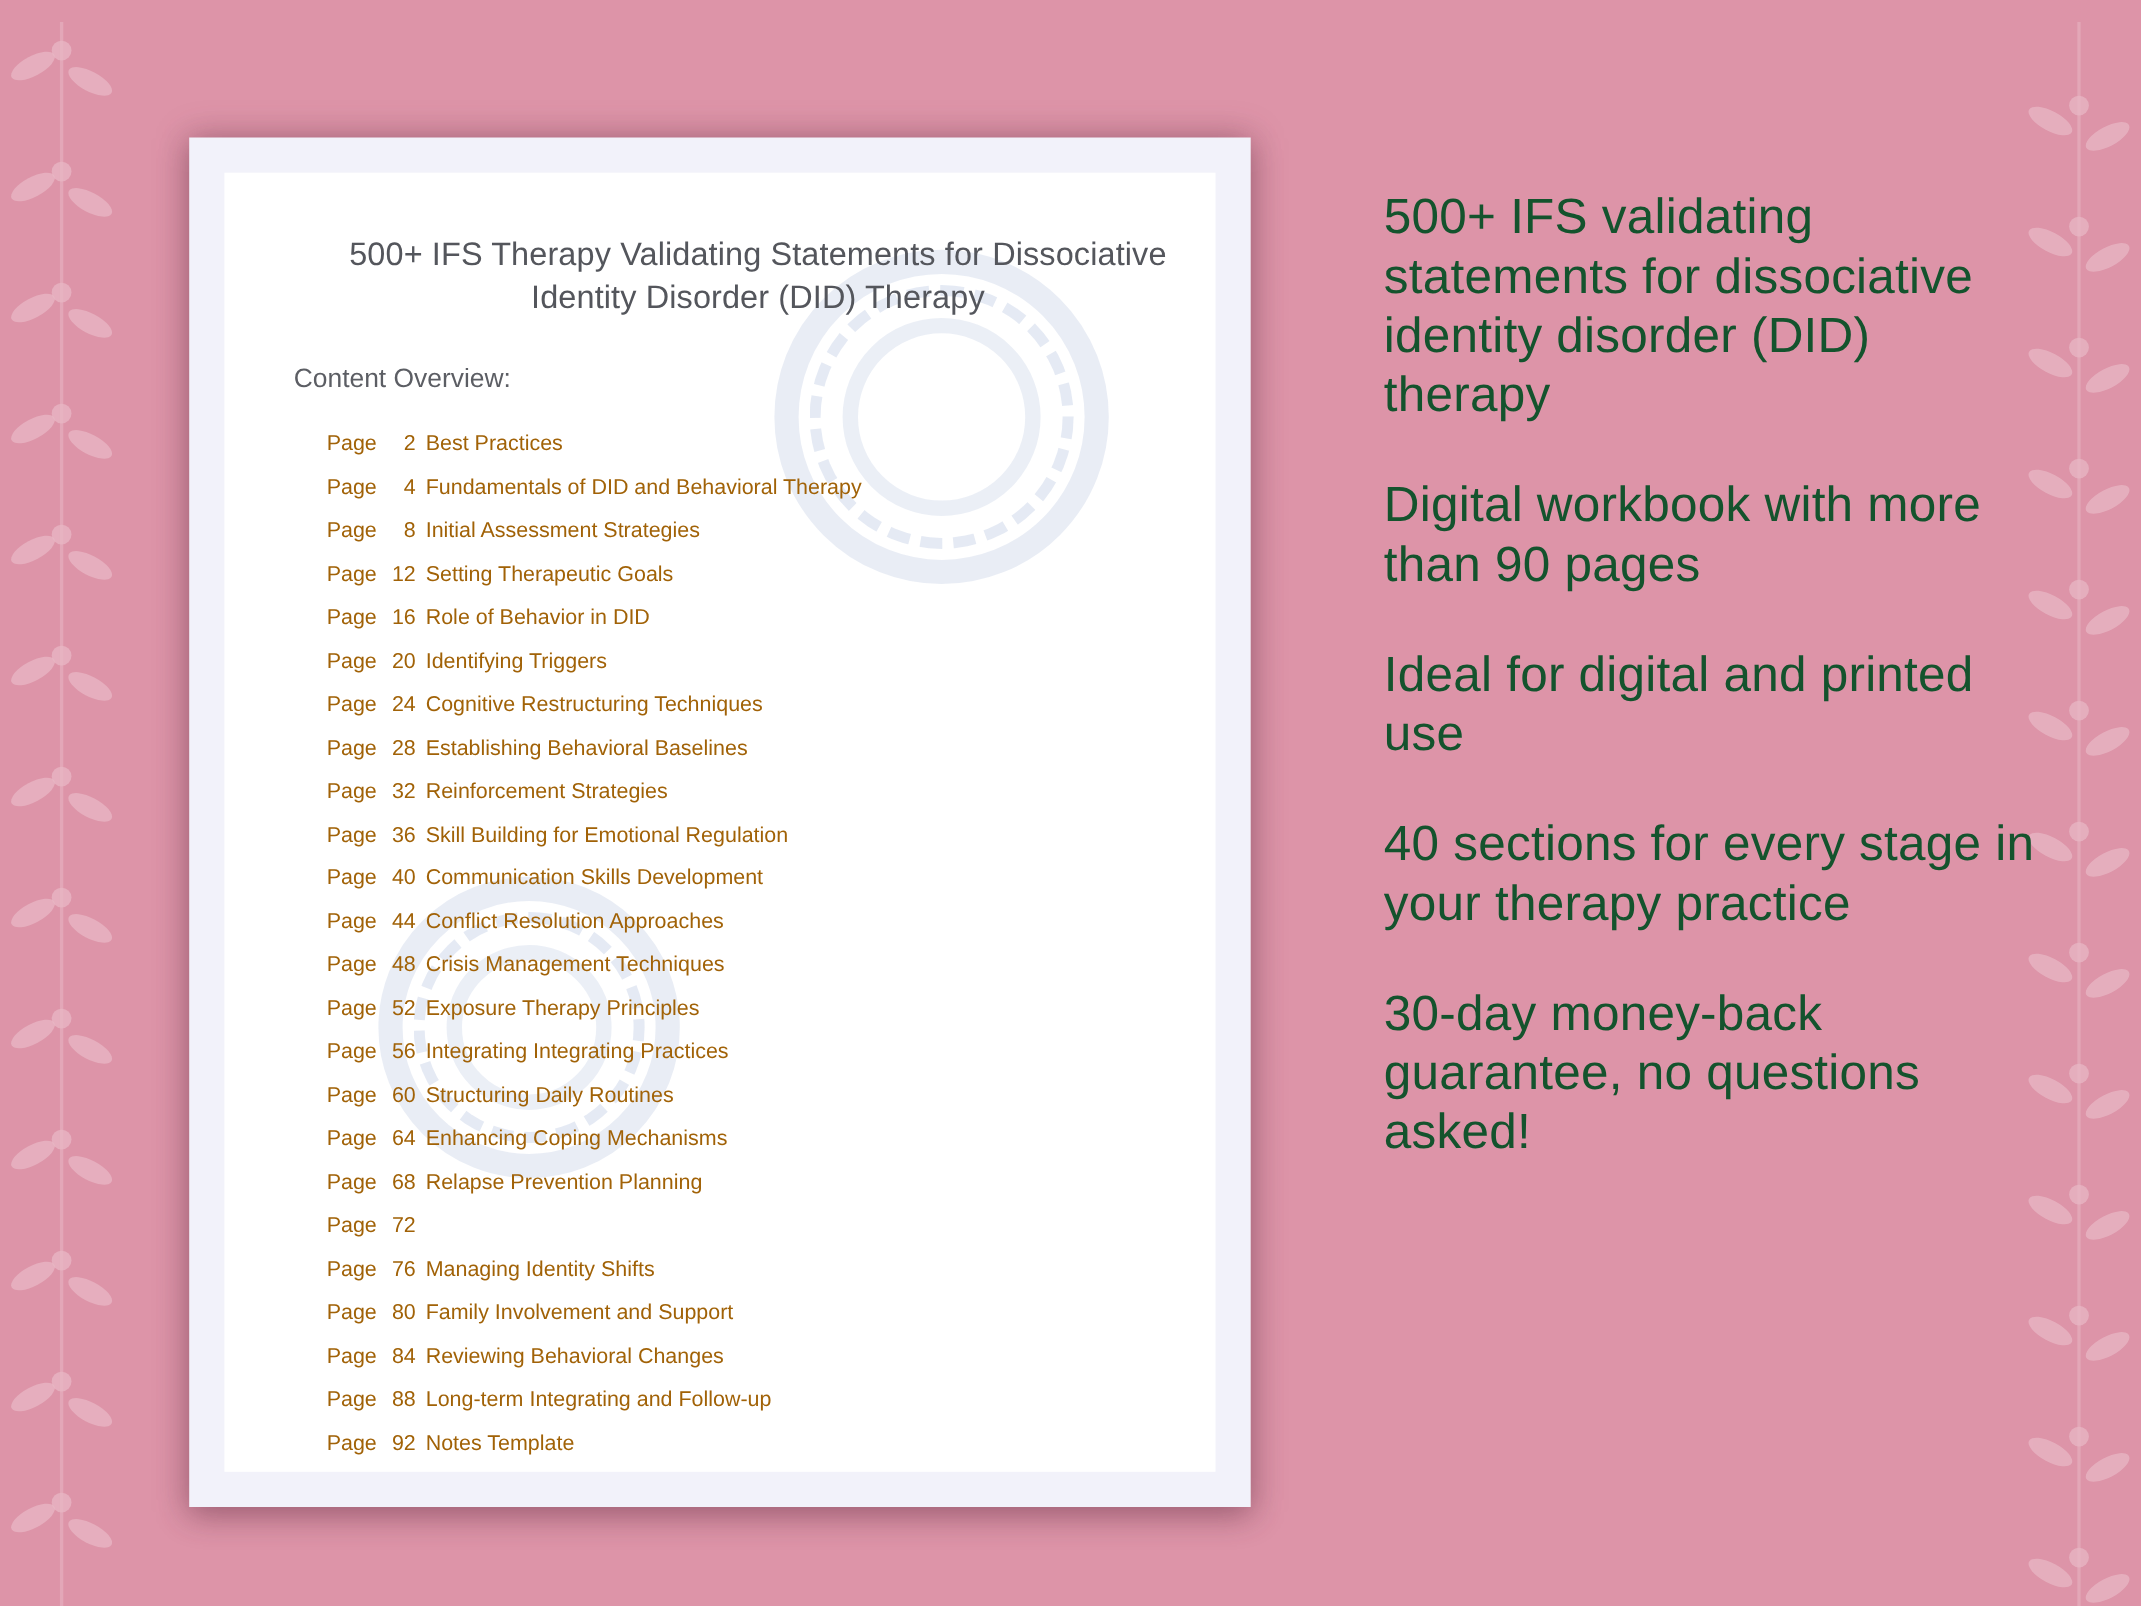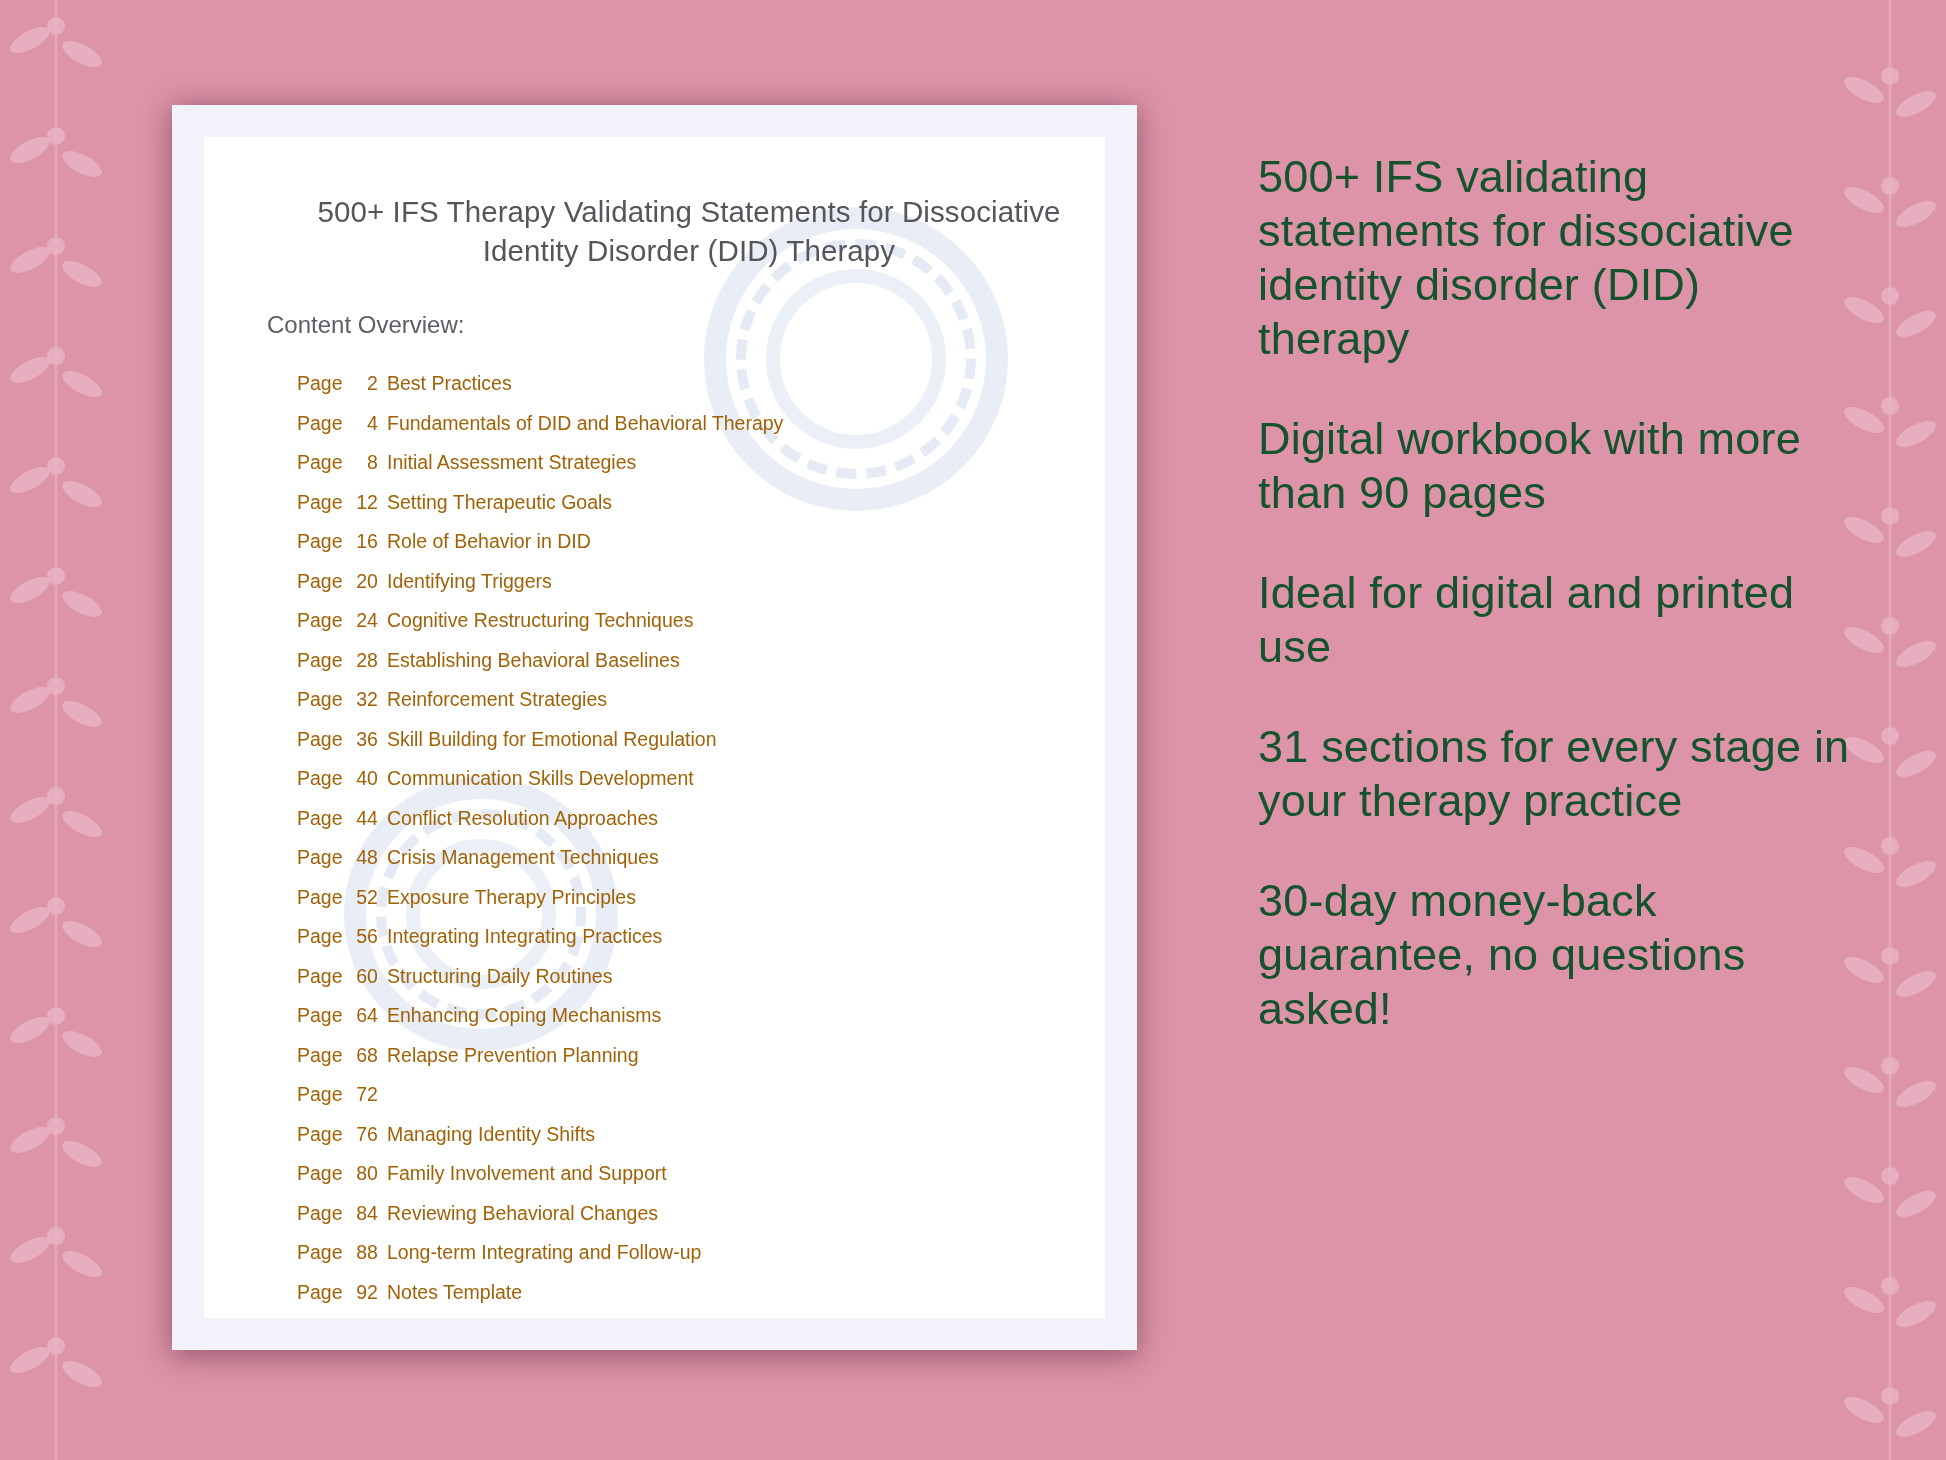--- a/index.html
+++ b/index.html
@@ -24,20 +24,21 @@
     opacity: 0.33;
     pointer-events: none;
   }
   .floral-band.left { left: 0; }
   .floral-band.right { right: 0; }
 
   
   .stage {
     position: absolute;
     inset: 0;
+    margin-top: 20px;
   }
 
   
   .book-shadow {
     position: absolute;
     left: 172px;
     top: 105px;
     width: 965px;
     height: 1250px;
     background: rgba(90, 40, 60, 0.28);
@@ -415,17 +416,17 @@
             <span class="toc-label">Notes Template</span>
           </div>
         </div>
     </div>
   </div>
 
   <div class="bullets" id="bullets">
       <div class="bullet">500+ IFS validating statements for dissociative identity disorder (DID) therapy</div>
       <div class="bullet">Digital workbook with more than 90 pages</div>
       <div class="bullet">Ideal for digital and printed use</div>
-      <div class="bullet">31 sections for every stage in your therapy practice</div>
+      <div class="bullet">40 sections for every stage in your therapy practice</div>
       <div class="bullet">30-day money-back guarantee, no questions asked!</div>
     </div>
 
 </div>
 
 </body></html>

